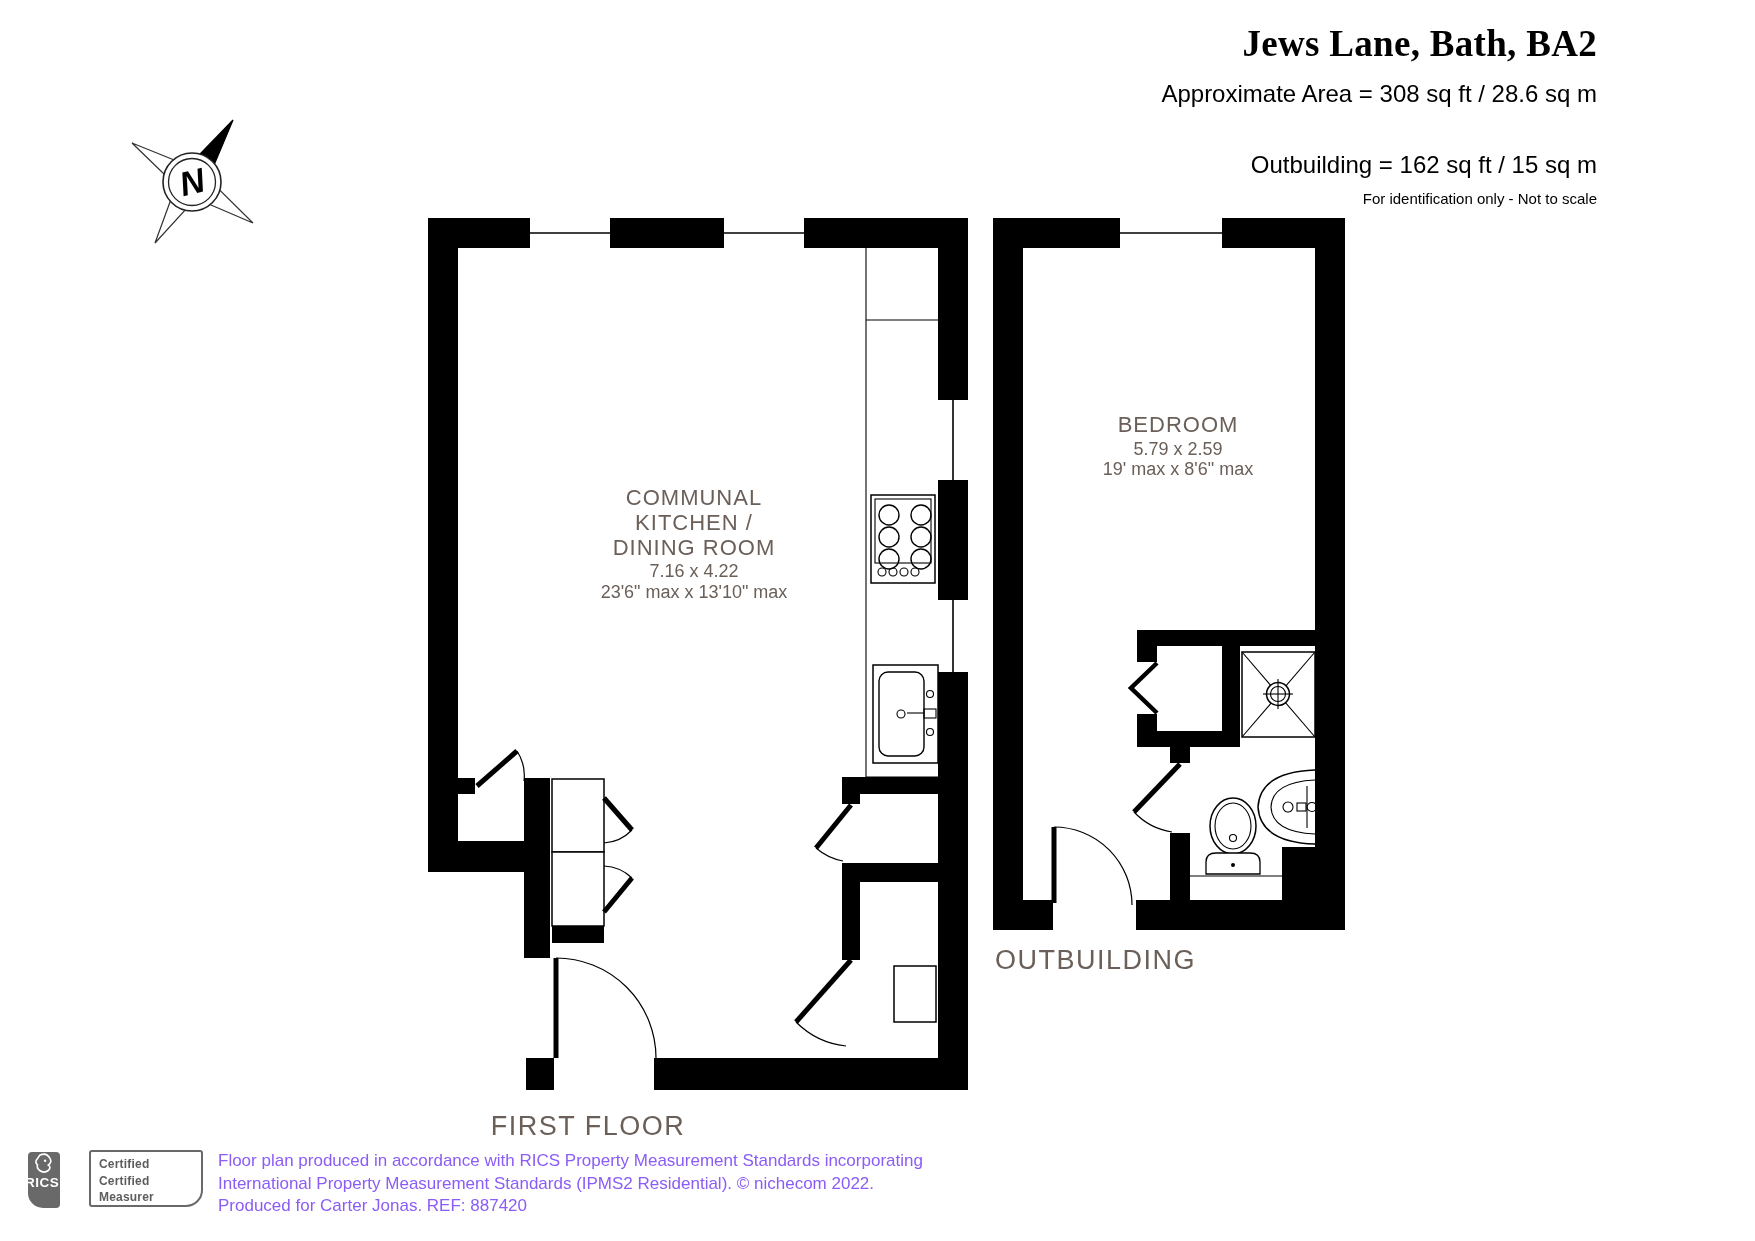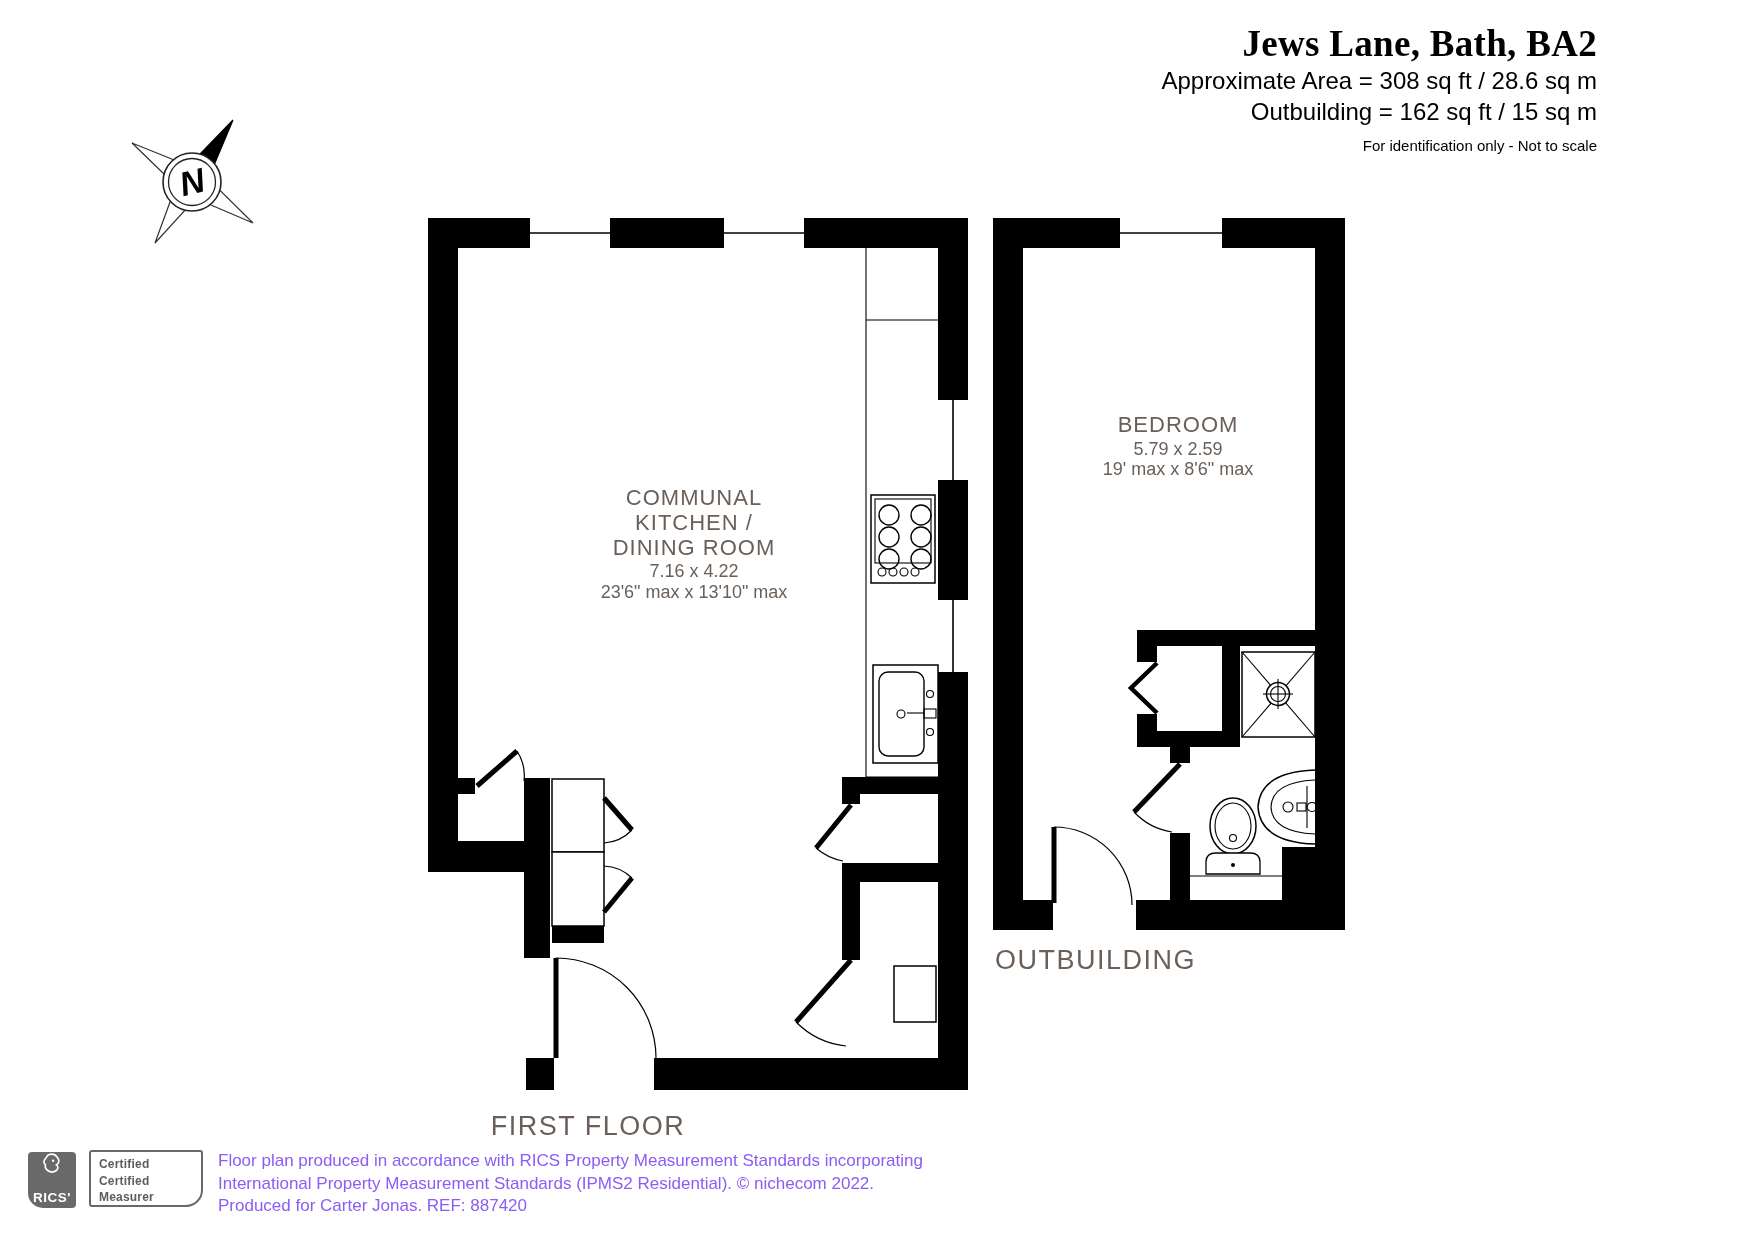--- a/index.html
+++ b/index.html
@@ -1,37 +1,37 @@
 <!DOCTYPE html>
 <html><head>
 <meta charset="utf-8">
 <style>
   html,body{margin:0;padding:0;background:#ffffff;}
   .canvas{position:relative;width:1755px;height:1241px;background:#ffffff;
           font-family:"Liberation Sans", sans-serif;overflow:hidden;}
   
   .header{position:absolute;top:24px;right:158px;text-align:right;color:#000;}
   .header .title{font-size:37px;font-weight:bold;letter-spacing:.3px;line-height:1.1;font-family:Liberation Serif, serif;}
-  .header .area{font-size:24px;line-height:31px;}
-  .header .area.first{}
+  .header .area{font-size:24px;line-height:31px;margin-top:40px;}
+  .header .area.first{margin-top:13px;}
   .header .disclaimer{font-size:15px;margin-top:10px;}
   
   .plan{position:absolute;left:0;top:0;width:1755px;height:1241px;}
   .wall{fill:#000;}
   .winline{stroke:#000;stroke-width:1.6;}
   .thin{stroke:#000;fill:none;stroke-width:1.4;}
   .thinner{stroke:#000;fill:none;stroke-width:1.1;}
   .leaf{stroke:#000;stroke-width:5;stroke-linecap:butt;}
   .swing{stroke:#000;stroke-width:1.2;fill:none;}
   .fixwhite{fill:#fff;stroke:#000;stroke-width:1.5;}
   .roomlabel{font-family:"Liberation Sans", sans-serif;}
   
-  .rics-box{position:absolute;left:28px;top:1152px;width:48px;height:56px;background:#696969;
+  .rics-box{position:absolute;left:28px;top:1152px;width:32px;height:56px;background:#696969;
             border-radius:4px 4px 4px 15px;color:#fff;display:flex;flex-direction:column;
-            align-items:center;justify-content:space-between;box-sizing:border-box;padding-bottom:4px;}
+            align-items:center;justify-content:flex-start;box-sizing:border-box;padding-bottom:4px;}
   .rics-word{font-size:13.5px;font-weight:bold;letter-spacing:.5px;line-height:13px;}
   .badge-box{position:absolute;left:89px;top:1150px;width:114px;height:57px;background:#fff;
              border:2.5px solid #696969;border-radius:3px 3px 17px 3px;box-sizing:border-box;
              padding:4px 0 0 8px;}
   .badge-box div{font-size:12px;font-weight:bold;color:#5d5d5d;line-height:16.5px;letter-spacing:.2px;}
   .footer-text{position:absolute;left:218px;top:1150px;color:#8b5cf6;font-size:17px;line-height:22.5px;}
 </style>
 </head>
 <body>
 

